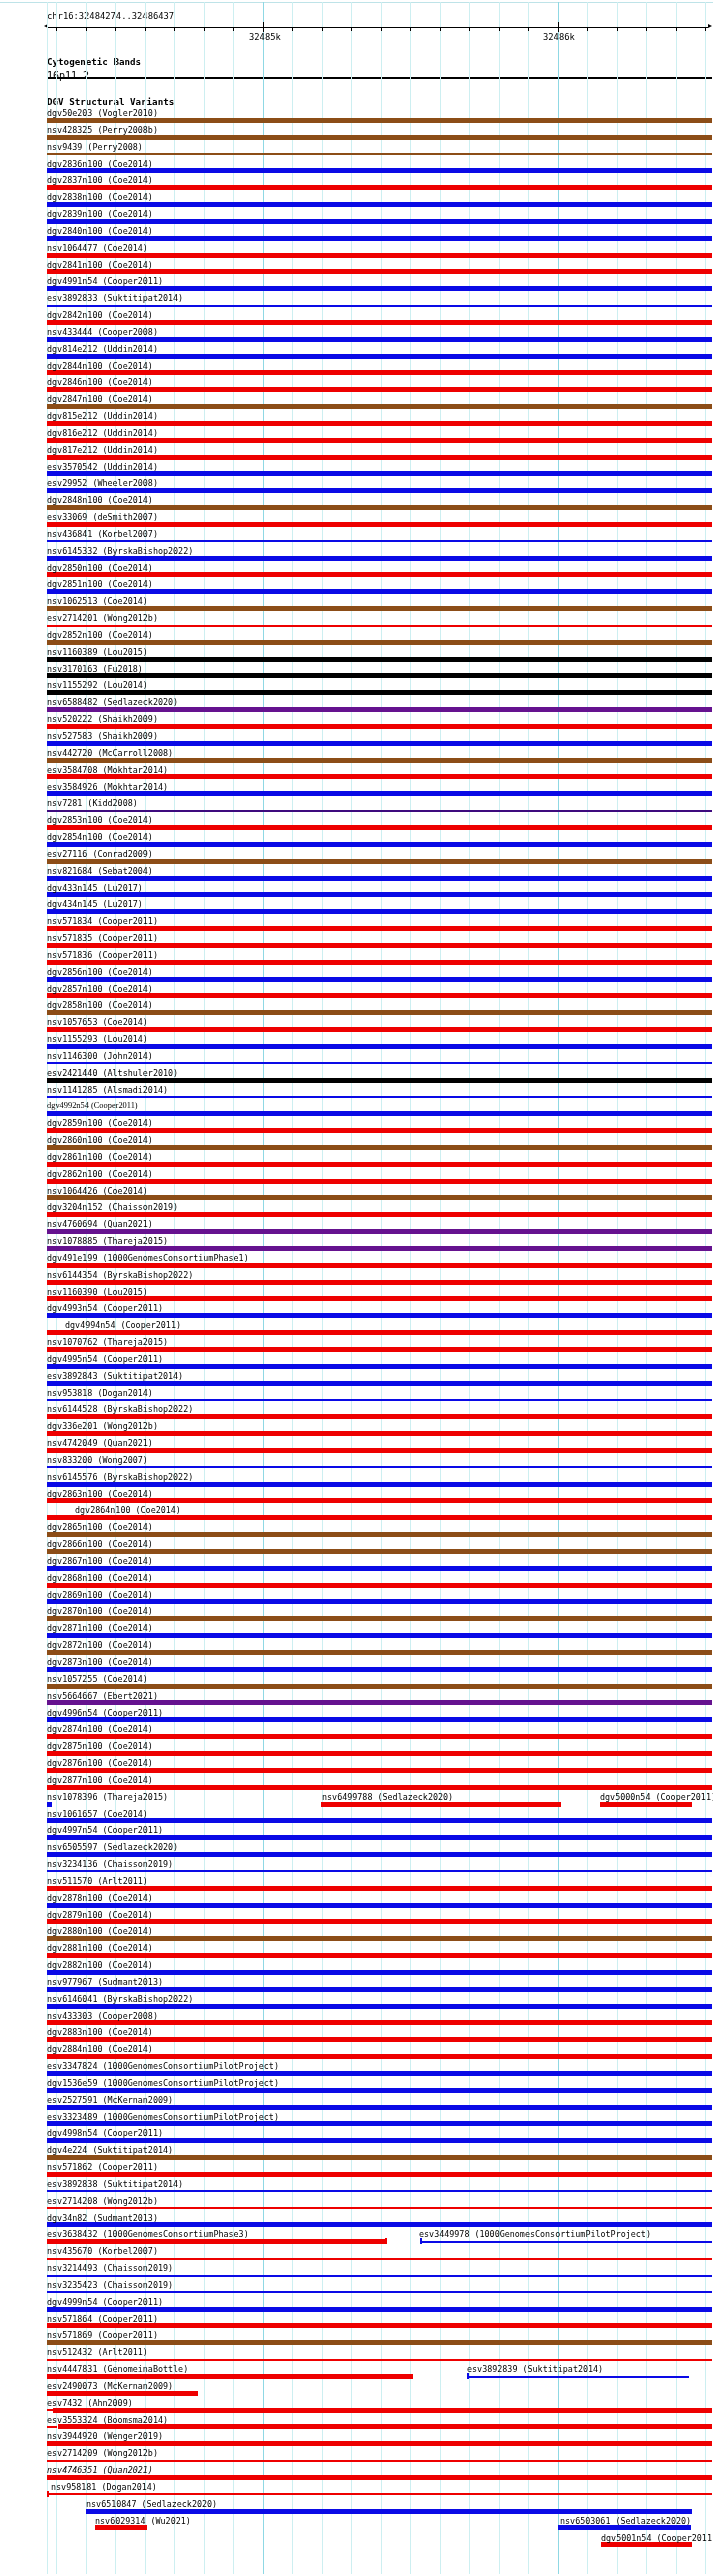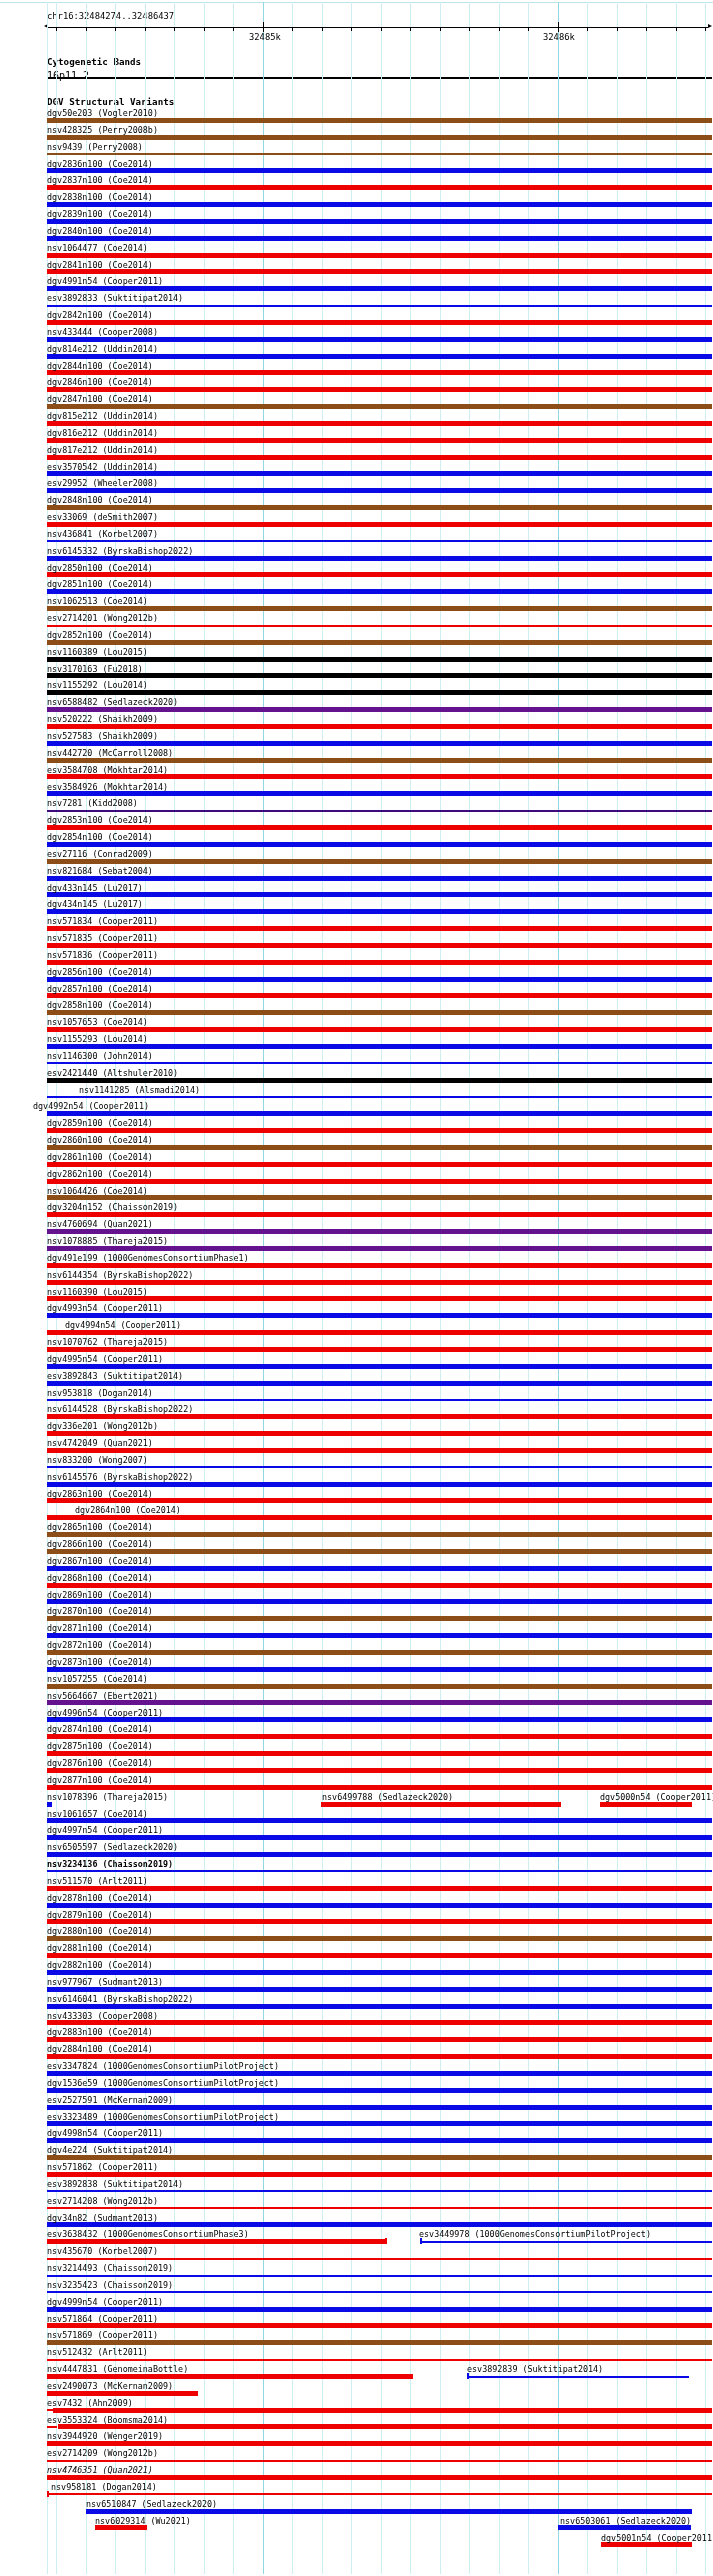--- a/index.html
+++ b/index.html
@@ -194,23 +194,23 @@
     <div class="vlabel" style="left: 47px; top: 1001px;">dgv2858n100 (Coe2014)</div>
     <div class="vbar" style="left: 47px; top: 1010px; width: 665px; background: rgb(140, 77, 23);"></div>
     <div class="vlabel" style="left: 47px; top: 1018px;">nsv1057653 (Coe2014)</div>
     <div class="vbar" style="left: 47px; top: 1027px; width: 665px; background: rgb(238, 0, 0);"></div>
     <div class="vlabel" style="left: 47px; top: 1035px;">nsv1155293 (Lou2014)</div>
     <div class="vbar" style="left: 47px; top: 1044px; width: 665px; background: rgb(10, 10, 230);"></div>
     <div class="vlabel" style="left: 47px; top: 1052px;">nsv1146300 (John2014)</div>
     <div class="vthin" style="left: 47px; top: 1062px; width: 665px; background: rgb(10, 10, 230);"></div>
     <div class="vlabel" style="left: 47px; top: 1069px;">esv2421440 (Altshuler2010)</div>
     <div class="vbar" style="left: 47px; top: 1078px; width: 665px; background: rgb(0, 0, 0);"></div>
-    <div class="vlabel" style="left: 47px; top: 1086px; padding-left: 32px;">nsv1141285 (Alsmadi2014)</div>
+    <div class="vlabel" style="left: 47px; top: 1086px;">nsv1141285 (Alsmadi2014)</div>
     <div class="vthin" style="left: 47px; top: 1096px; width: 665px; background: rgb(10, 10, 230);"></div>
-    <div class="vlabel" style="left: 33px; top: 1102px;">dgv4992n54 (Cooper2011)</div>
+    <div class="vlabel" style="left: 47px; top: 1102px; font-family: Liberation Serif, serif;">dgv4992n54 (Cooper2011)</div>
     <div class="vbar" style="left: 47px; top: 1111px; width: 665px; background: rgb(10, 10, 230);"></div>
     <div class="vlabel" style="left: 47px; top: 1119px;">dgv2859n100 (Coe2014)</div>
     <div class="vbar" style="left: 47px; top: 1128px; width: 665px; background: rgb(238, 0, 0);"></div>
     <div class="vlabel" style="left: 47px; top: 1136px;">dgv2860n100 (Coe2014)</div>
     <div class="vbar" style="left: 47px; top: 1145px; width: 665px; background: rgb(140, 77, 23);"></div>
     <div class="vlabel" style="left: 47px; top: 1153px;">dgv2861n100 (Coe2014)</div>
     <div class="vbar" style="left: 47px; top: 1162px; width: 665px; background: rgb(238, 0, 0);"></div>
     <div class="vlabel" style="left: 47px; top: 1170px;">dgv2862n100 (Coe2014)</div>
     <div class="vbar" style="left: 47px; top: 1179px; width: 665px; background: rgb(238, 0, 0);"></div>
     <div class="vlabel" style="left: 47px; top: 1187px;">nsv1064426 (Coe2014)</div>
@@ -290,21 +290,21 @@
     <div class="vlabel" style="left: 322px; top: 1793px;">nsv6499788 (Sedlazeck2020)</div>
     <div class="vbar" style="left: 321px; top: 1802px; width: 240px; background: rgb(238, 0, 0);"></div>
     <div class="vlabel" style="left: 600px; top: 1793px;">dgv5000n54 (Cooper2011)</div>
     <div class="vbar" style="left: 600px; top: 1802px; width: 92px; background: rgb(238, 0, 0);"></div>
     <div class="vlabel" style="left: 47px; top: 1810px;">nsv1061657 (Coe2014)</div>
     <div class="vbar" style="left: 47px; top: 1818px; width: 665px; background: rgb(10, 10, 230);"></div>
     <div class="vlabel" style="left: 47px; top: 1826px;">dgv4997n54 (Cooper2011)</div>
     <div class="vbar" style="left: 47px; top: 1835px; width: 665px; background: rgb(10, 10, 230);"></div>
     <div class="vlabel" style="left: 47px; top: 1843px;">nsv6505597 (Sedlazeck2020)</div>
     <div class="vbar" style="left: 47px; top: 1852px; width: 665px; background: rgb(10, 10, 230);"></div>
-    <div class="vlabel" style="left: 47px; top: 1860px; font-weight: bold;">nsv3234136 (Chaisson2019)</div>
+    <div class="vlabel" style="left: 47px; top: 1860px;">nsv3234136 (Chaisson2019)</div>
     <div class="vthin" style="left: 47px; top: 1870px; width: 665px; background: rgb(10, 10, 230);"></div>
     <div class="vlabel" style="left: 47px; top: 1877px; text-align: right;">nsv511570 (Arlt2011)</div>
     <div class="vbar" style="left: 47px; top: 1886px; width: 665px; background: rgb(238, 0, 0);"></div>
     <div class="vlabel" style="left: 47px; top: 1894px;">dgv2878n100 (Coe2014)</div>
     <div class="vbar" style="left: 47px; top: 1903px; width: 665px; background: rgb(10, 10, 230);"></div>
     <div class="vlabel" style="left: 47px; top: 1911px;">dgv2879n100 (Coe2014)</div>
     <div class="vbar" style="left: 47px; top: 1919px; width: 665px; background: rgb(238, 0, 0);"></div>
     <div class="vlabel" style="left: 47px; top: 1927px;">dgv2880n100 (Coe2014)</div>
     <div class="vbar" style="left: 47px; top: 1936px; width: 665px; background: rgb(140, 77, 23);"></div>
     <div class="vlabel" style="left: 47px; top: 1944px;">dgv2881n100 (Coe2014)</div>

